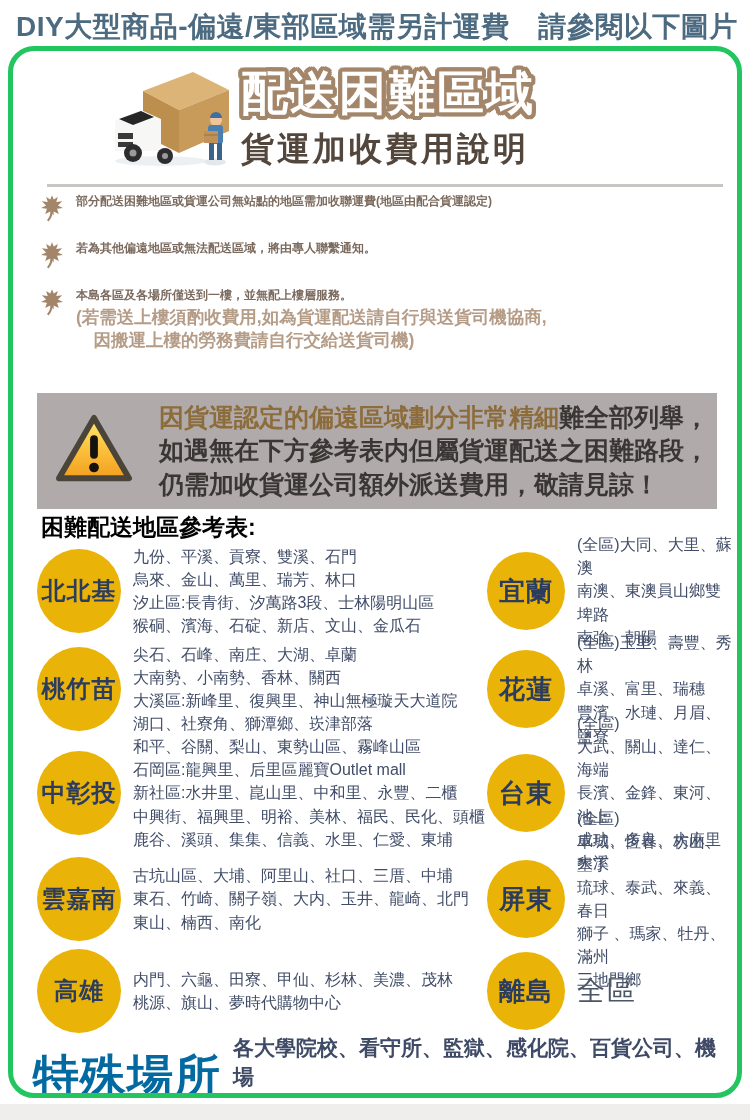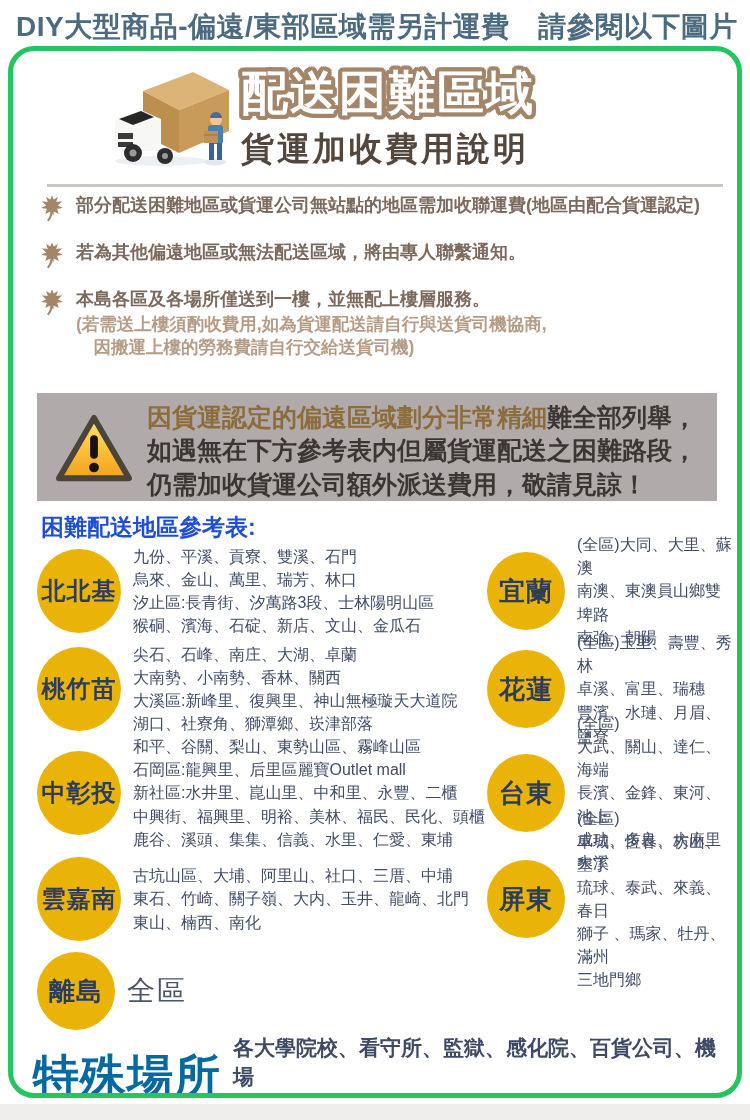--- a/index.html
+++ b/index.html
@@ -31,34 +31,34 @@
   }
   .banner-subtitle {
     margin-top:2px; font-size:33px; font-weight:bold; letter-spacing:3px;
     color:#53463c; white-space:nowrap;font-family:Liberation Serif, serif;
   }
   .divider { position:absolute; top:133px; left:34px; right:14px; height:3px; background:#c8c5c2; }
   
   .notices { position:absolute; top:143px; left:28px; right:10px; }
   .notice { display:flex; margin-bottom:15px; }
   .leaf { flex:none; width:22px; margin-right:13px; }
-  .notice-text { font-size:18px; font-weight:bold; color:#7b6a5d; line-height:1.3; white-space:nowrap; }
+  .notice-text { font-size:12px; font-weight:bold; color:#7b6a5d; line-height:1.3; white-space:nowrap; }
   .notice-subnote {
     font-size:17.5px; font-weight:bold; color:#b59c87; line-height:1.32;
     margin-top:2px; white-space:pre-line;
   }
   
   .warning {
     position:absolute; top:342px; left:24px; right:20px; box-sizing:border-box;
-    background:#b0abaa; display:flex; align-items:center; gap:12px; padding:8px 12px 0 16px;
+    background:#b0abaa; display:flex; align-items:center; gap:24px; padding:8px 12px 8px 16px;
   }
   .warning-text { font-size:25px; font-weight:bold; color:#3a3633; line-height:1.33; white-space:nowrap; }
   .warning-highlight { color:#8d6c3c; }
   
-  .ref-heading { position:absolute; top:461px; left:28px; font-size:23px; font-weight:bold; color:#1d4ed8; }
+  .ref-heading { position:absolute; top:461px; left:28px; font-size:23px; font-weight:bold; color:#000000; }
   .ref-table {
     position:absolute; top:492px; left:24px; right:2px;
     display:grid; grid-template-columns:450px auto;
     grid-template-rows:96px 92px 108px 96px 80px; row-gap:4px; column-gap:0;
   }
   .cell { display:flex; align-items:center; }
   .badge {
     flex:none; border-radius:50%; background:#eab308; color:#2b3c5e; font-weight:bold;
     display:flex; align-items:center; justify-content:center; letter-spacing:1px;
   }
@@ -232,20 +232,25 @@
     <div class="cell">
       <div class="badge badge-right">屏東</div>
       <div class="areas">(全區)
 車城、恆春、枋山、墾丁
 琉球、泰武、來義、春日
 獅子 、瑪家、牡丹、滿州
 三地門鄉</div>
     </div>
 
     <div class="cell">
+      <div class="badge badge-left">高雄</div>
+      <div class="areas">内門、六龜、田寮、甲仙、杉林、美濃、茂林
+桃源、旗山、夢時代購物中心</div>
+    </div>
+    <div class="cell">
       <div class="badge badge-right">離島</div>
       <div class="areas areas-large">全區</div>
     </div>
   </div>
 
   <div class="special">
     <div class="special-label">特殊場所</div>
     <div class="special-text">各大學院校、看守所、監獄、感化院、百貨公司、機場
 、港口、服務區、公家機關、科學園區、工業區等..</div>
   </div>

